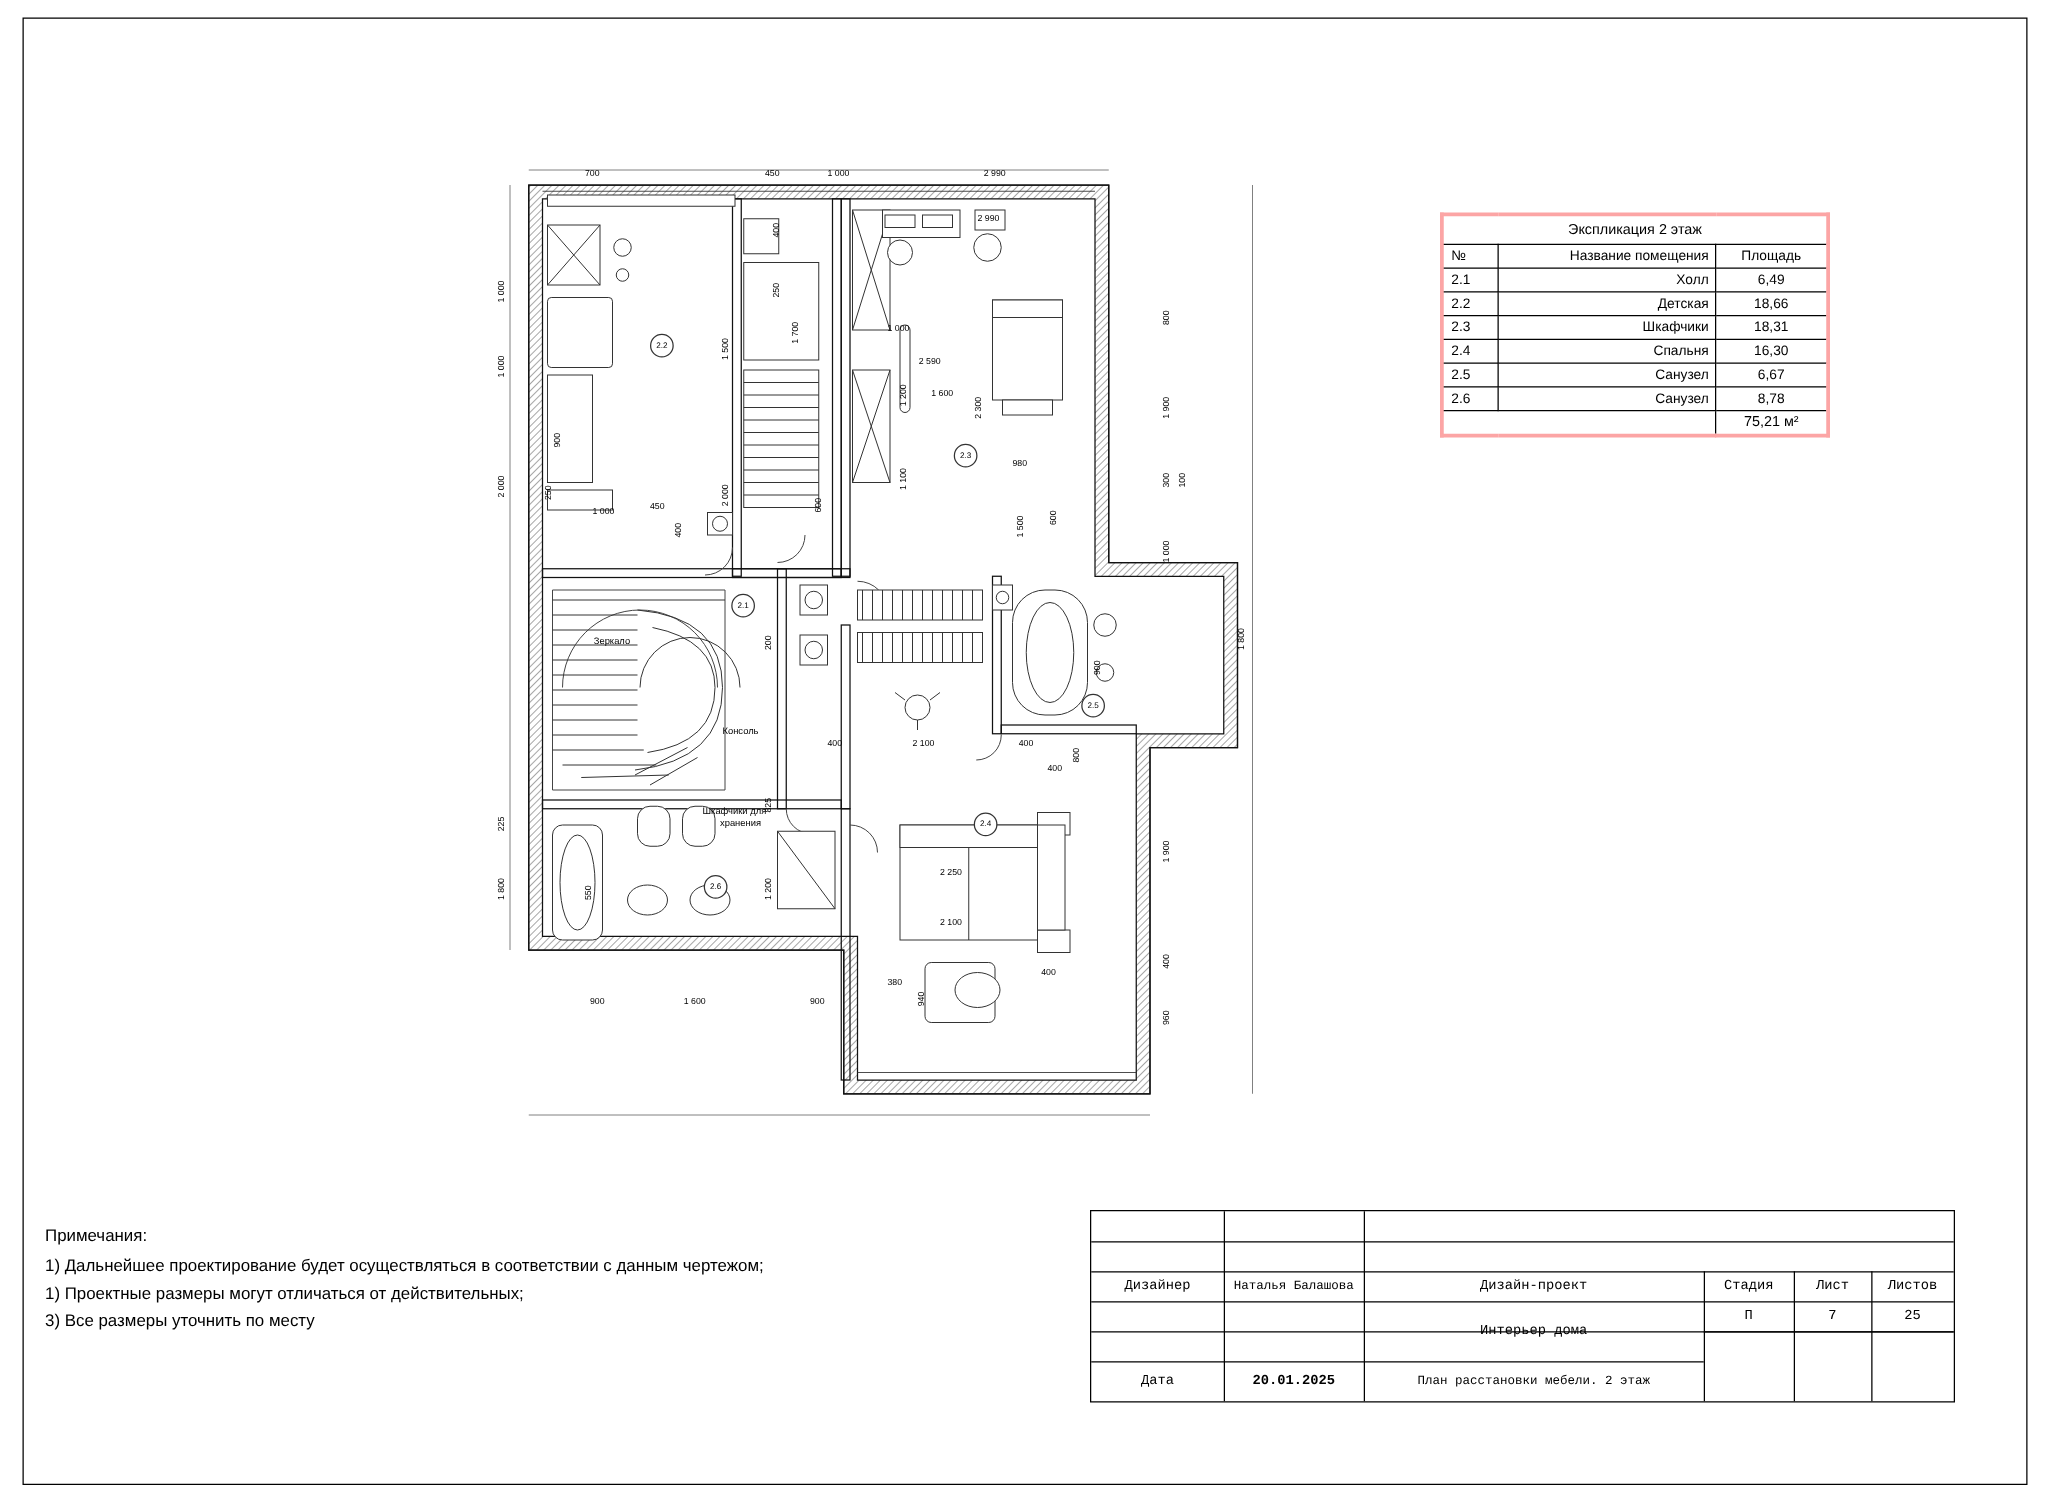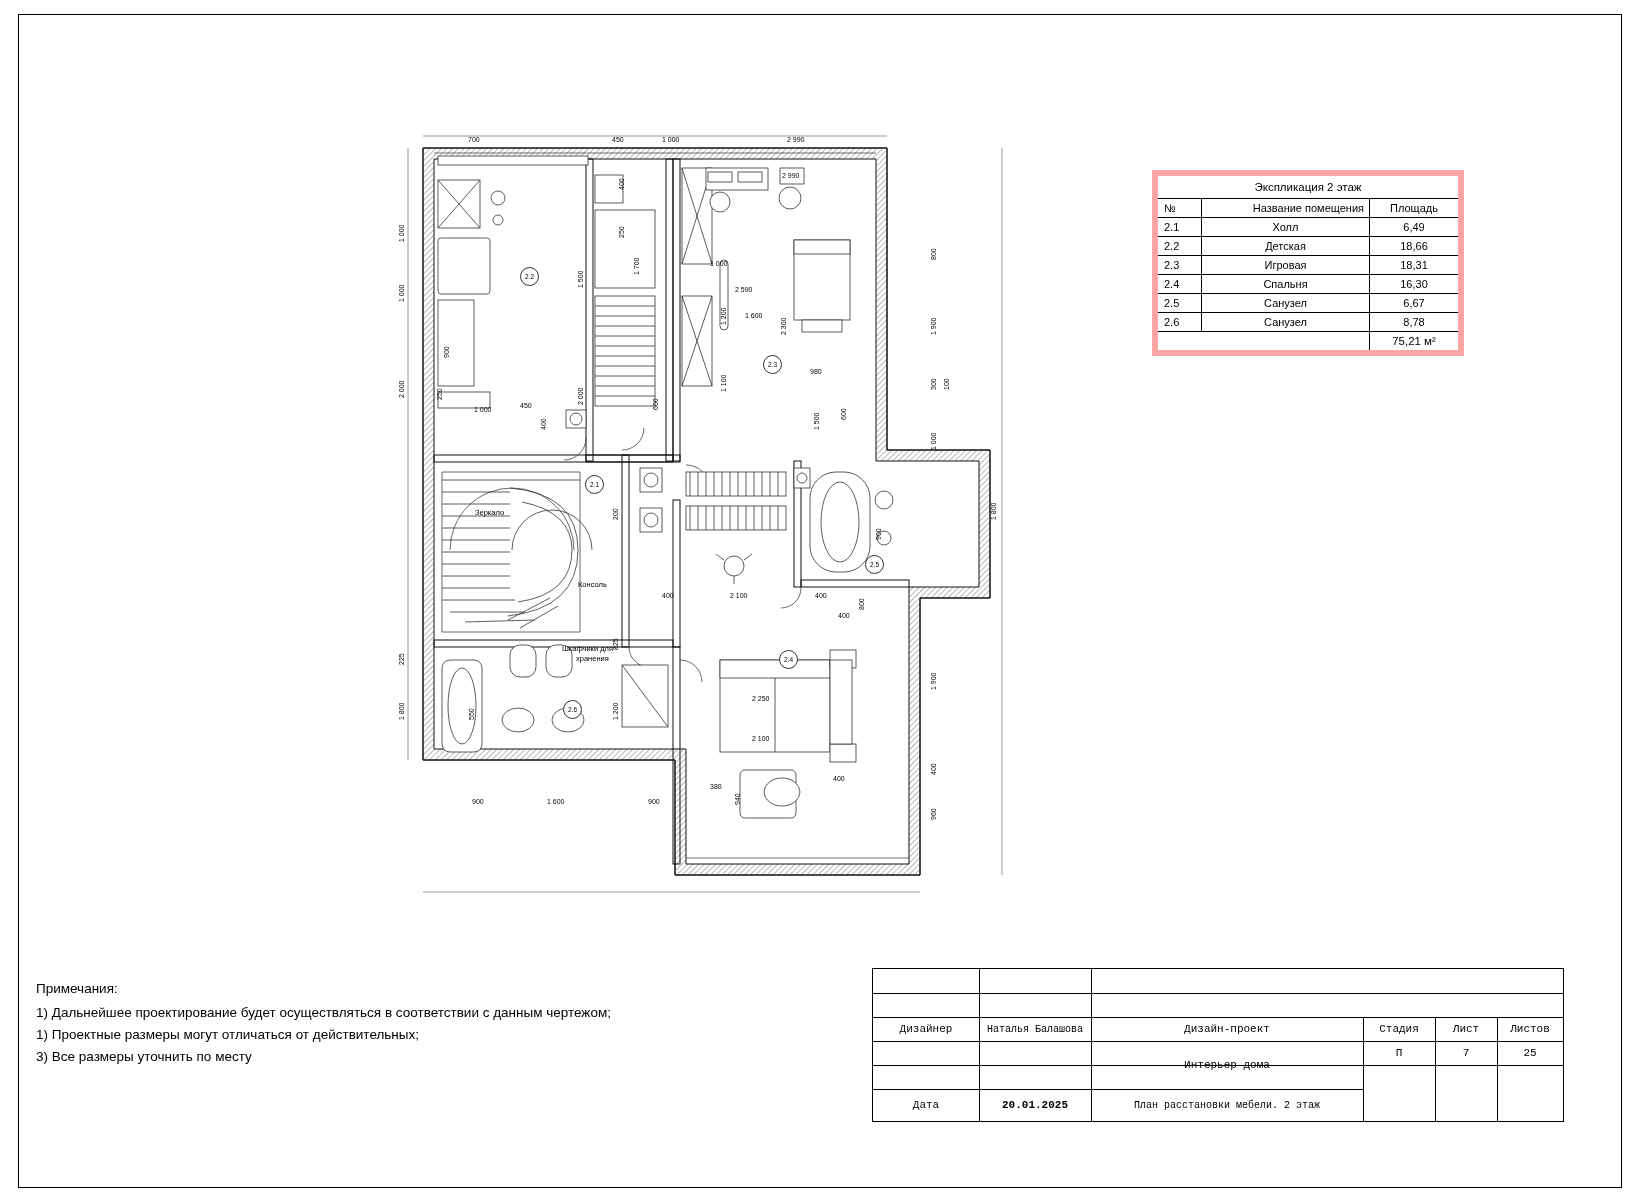--- a/index.html
+++ b/index.html
@@ -1,27 +1,27 @@
 <!DOCTYPE html>
 <html><head>
 <meta charset="utf-8">
 <style>
   html,body{margin:0;padding:0;background:#ffffff;}
   body{width:1638px;height:1200px;position:relative;font-family:"Liberation Sans",sans-serif;color:#000;}
   #sheet{position:absolute;left:0;top:0;width:1638px;height:1200px;}
   .frame{position:absolute;left:18px;top:14px;width:1602px;height:1172px;border:1px solid #000;}
 
   
-  .expl{position:absolute;left:1152px;top:170px;width:312px;border:6px solid #fca5a5;border-collapse:collapse;font-size:11px;}
+  .expl{position:absolute;left:1152px;top:170px;width:312px;border:3px solid #fca5a5;border-collapse:collapse;font-size:11px;}
   .expl td,.expl th{border:1px solid #000;padding:3px 5px;font-weight:normal;}
   .expl .title{text-align:center;font-size:11.5px;padding:5px 0;}
   .expl .hd{text-align:right;}
   .expl .num{width:32px;text-align:left;padding-left:6px;}
   .expl .area{width:78px;text-align:center;}
-  .expl .nm{text-align:center;}
+  .expl .nm{text-align:right;}
   .expl .total{text-align:center;font-size:11.5px;}
 
   
   .notes{position:absolute;left:36px;top:978px;width:680px;font-size:13.5px;line-height:22px;}
   .notes .h{margin-bottom:2px;}
 
   
   .stamp{position:absolute;left:872px;top:968px;width:690px;height:152px;border:1px solid #000;font-size:11px;}
   .stamp div{position:absolute;box-sizing:border-box;}
   .sv{border-left:1px solid #000;}
@@ -331,21 +331,21 @@
       <td class="nm">Холл</td>
       <td class="area">6,49</td>
     </tr>
     <tr>
       <td class="num">2.2</td>
       <td class="nm">Детская</td>
       <td class="area">18,66</td>
     </tr>
     <tr>
       <td class="num">2.3</td>
-      <td class="nm">Игровая</td>
+      <td class="nm">Шкафчики</td>
       <td class="area">18,31</td>
     </tr>
     <tr>
       <td class="num">2.4</td>
       <td class="nm">Спальня</td>
       <td class="area">16,30</td>
     </tr>
     <tr>
       <td class="num">2.5</td>
       <td class="nm">Санузел</td>

